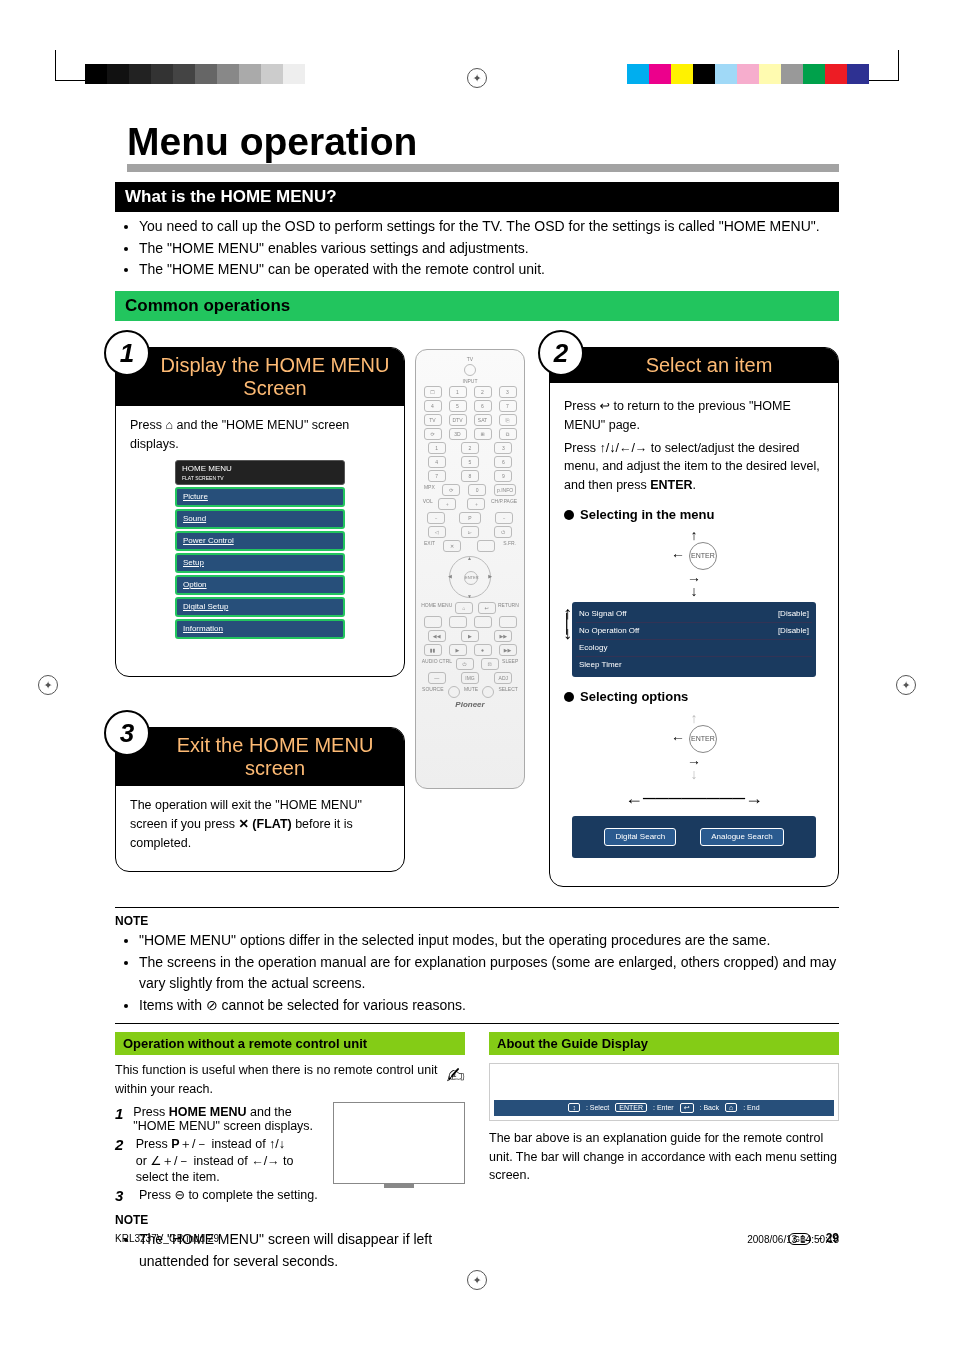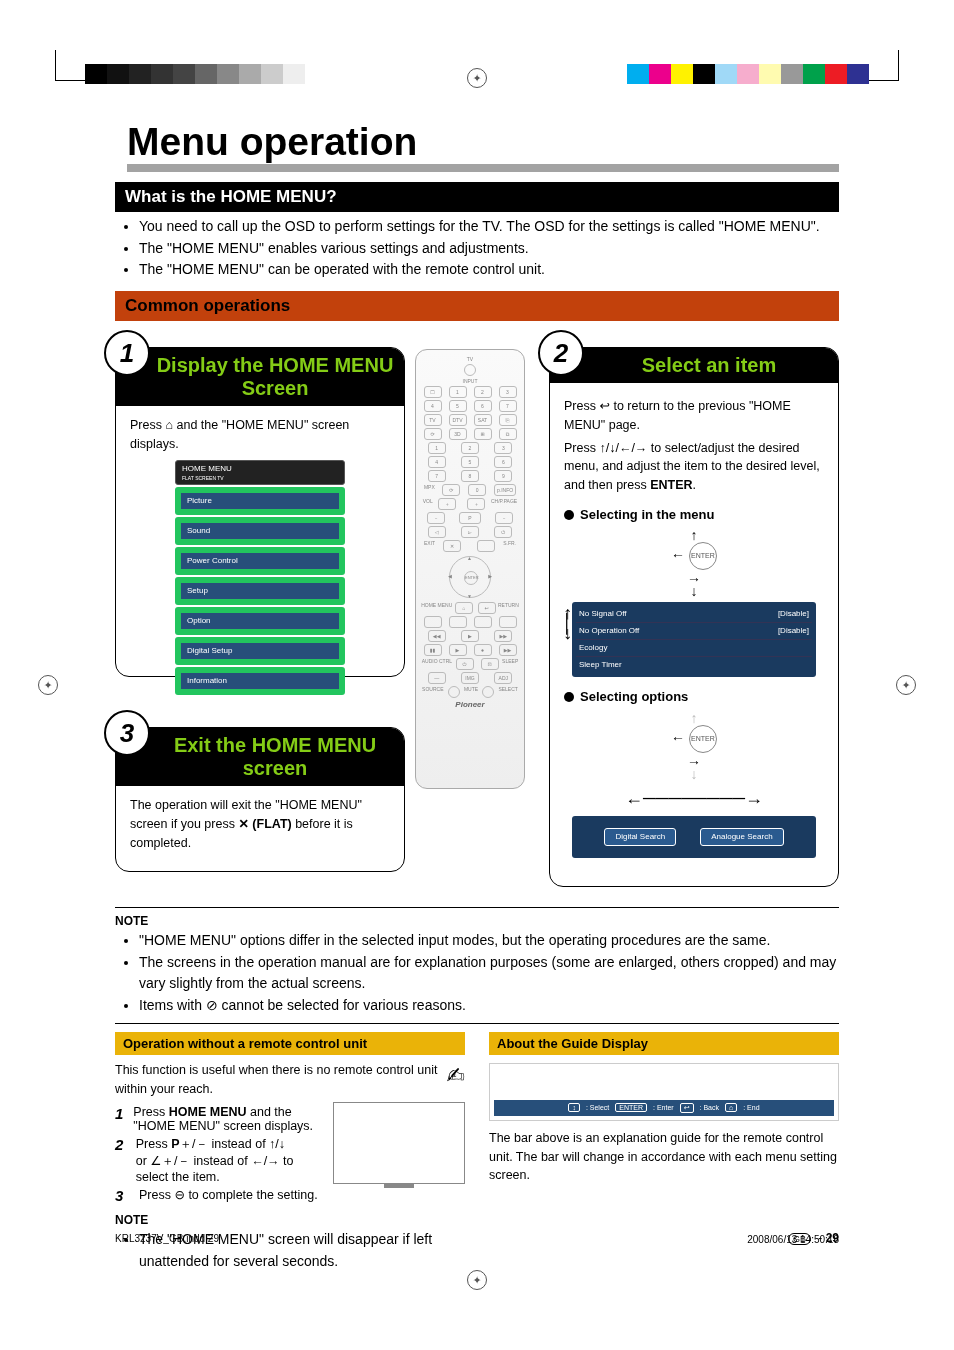--- a/index.html
+++ b/index.html
@@ -69,21 +69,21 @@
     margin: 10px 0 4px 0;
   }
   ul.bullets {
     margin: 4px 0 6px 24px;
     padding: 0;
     font-size: 14px;
     line-height: 1.55;
   }
   ul.bullets li { list-style: disc; }
   .gray-banner {
-    background: #c2410c;
+    background: #22c55e;
     font-weight: bold;
     font-size: 17px;
     padding: 5px 10px;
     margin: 10px 0 6px 0;
   }
   .diagram-area {
     position: relative;
     height: 580px;
     border-bottom: 1px solid #000;
   }
@@ -103,37 +103,37 @@
     left: -12px; top: -18px;
     width: 42px; height: 42px;
     border: 2px solid #000;
     border-radius: 50%;
     background: #fff;
     display: flex; align-items: center; justify-content: center;
     font-size: 26px; font-weight: bold; font-style: italic;
     z-index: 3;
   }
   .callout .title-bar {
-    background: #000; color: #84cc16;
-    font-size: 20px; font-weight: bold;
+    background: #000; color: #fdba74;
+    font-size: 20px; font-weight: normal;
     text-align: center;
     padding: 6px 8px 6px 38px;
     border-top-left-radius: 13px;
     border-top-right-radius: 13px;
     line-height: 1.15;
   }
   .callout-left .body, .callout-bottom .body { padding: 10px 14px; font-size: 12.5px; line-height: 1.5; }
   .home-menu-mock {
     width: 170px;
     margin: 6px auto 0 auto;
     font-size: 8px;
     color: #fff;
   }
   .home-menu-mock .hm-head { background:#222;border:1px solid #555;padding:2px 6px;border-radius:3px;margin-bottom:2px; }
-  .home-menu-mock .hm-row { background:#274f7a;border:6px solid #22c55e;padding:2px 6px;border-radius:3px;margin-bottom:2px; }
+  .home-menu-mock .hm-row { background:#274f7a;border:2px solid #22c55e;padding:2px 6px;border-radius:3px;margin-bottom:2px;text-decoration:underline; }
 
   .callout-bottom { left: 0; top: 400px; width: 290px; height: 145px; }
   .callout-right { right: 0; top: 20px; width: 290px; height: 540px; }
   .callout-right .body { padding: 10px 14px; font-size: 12.5px; line-height: 1.5; }
   .sub-head { font-weight: bold; font-size: 13px; margin: 10px 0 4px 0; display:flex;align-items:center; }
   .sub-head .dot { width:10px;height:10px;border-radius:50%;background:#000;margin-right:6px; }
   .nav-cross {
     width: 60px; margin: 4px auto; text-align:center; font-size:14px; line-height:1;
   }
   .enter-btn {
@@ -163,21 +163,21 @@
   .remote-mock .big{width:40px;height:40px;border:1px solid #bbb;border-radius:50%;margin:4px auto;position:relative;}
   .remote-mock .brand{font-size:8px;font-style:italic;color:#666;font-weight:bold;}
 
   .note-head { font-weight: bold; font-size: 12px; color:#000; margin: 6px 0 2px 0; }
 
   .two-col {
     display: flex; gap: 24px; margin-top: 6px;
   }
   .two-col > div { flex: 1 1 0; }
   .sec-sub {
-    background:#eab308;font-weight:bold;font-size:13px;padding:4px 8px;margin-bottom:6px;
+    background:#84cc16;font-weight:bold;font-size:13px;padding:4px 8px;margin-bottom:6px;
   }
   .left-col p, .right-col p { font-size: 12.5px; line-height:1.5; margin:4px 0; }
   .step {display:flex;gap:10px;font-size:12.5px;margin:3px 0;}
   .step .sn{font-weight:bold;font-style:italic;font-size:15px;width:14px;}
   .tv-mock {
     width:130px;height:80px;border:1px solid #888;margin-left:auto;position:relative;
   }
   .tv-mock::after{content:"";position:absolute;bottom:-5px;left:50%;transform:translateX(-50%);width:30px;height:4px;background:#888;}
   .hand {position:absolute;right:0;top:2px;font-size:22px;}
 

